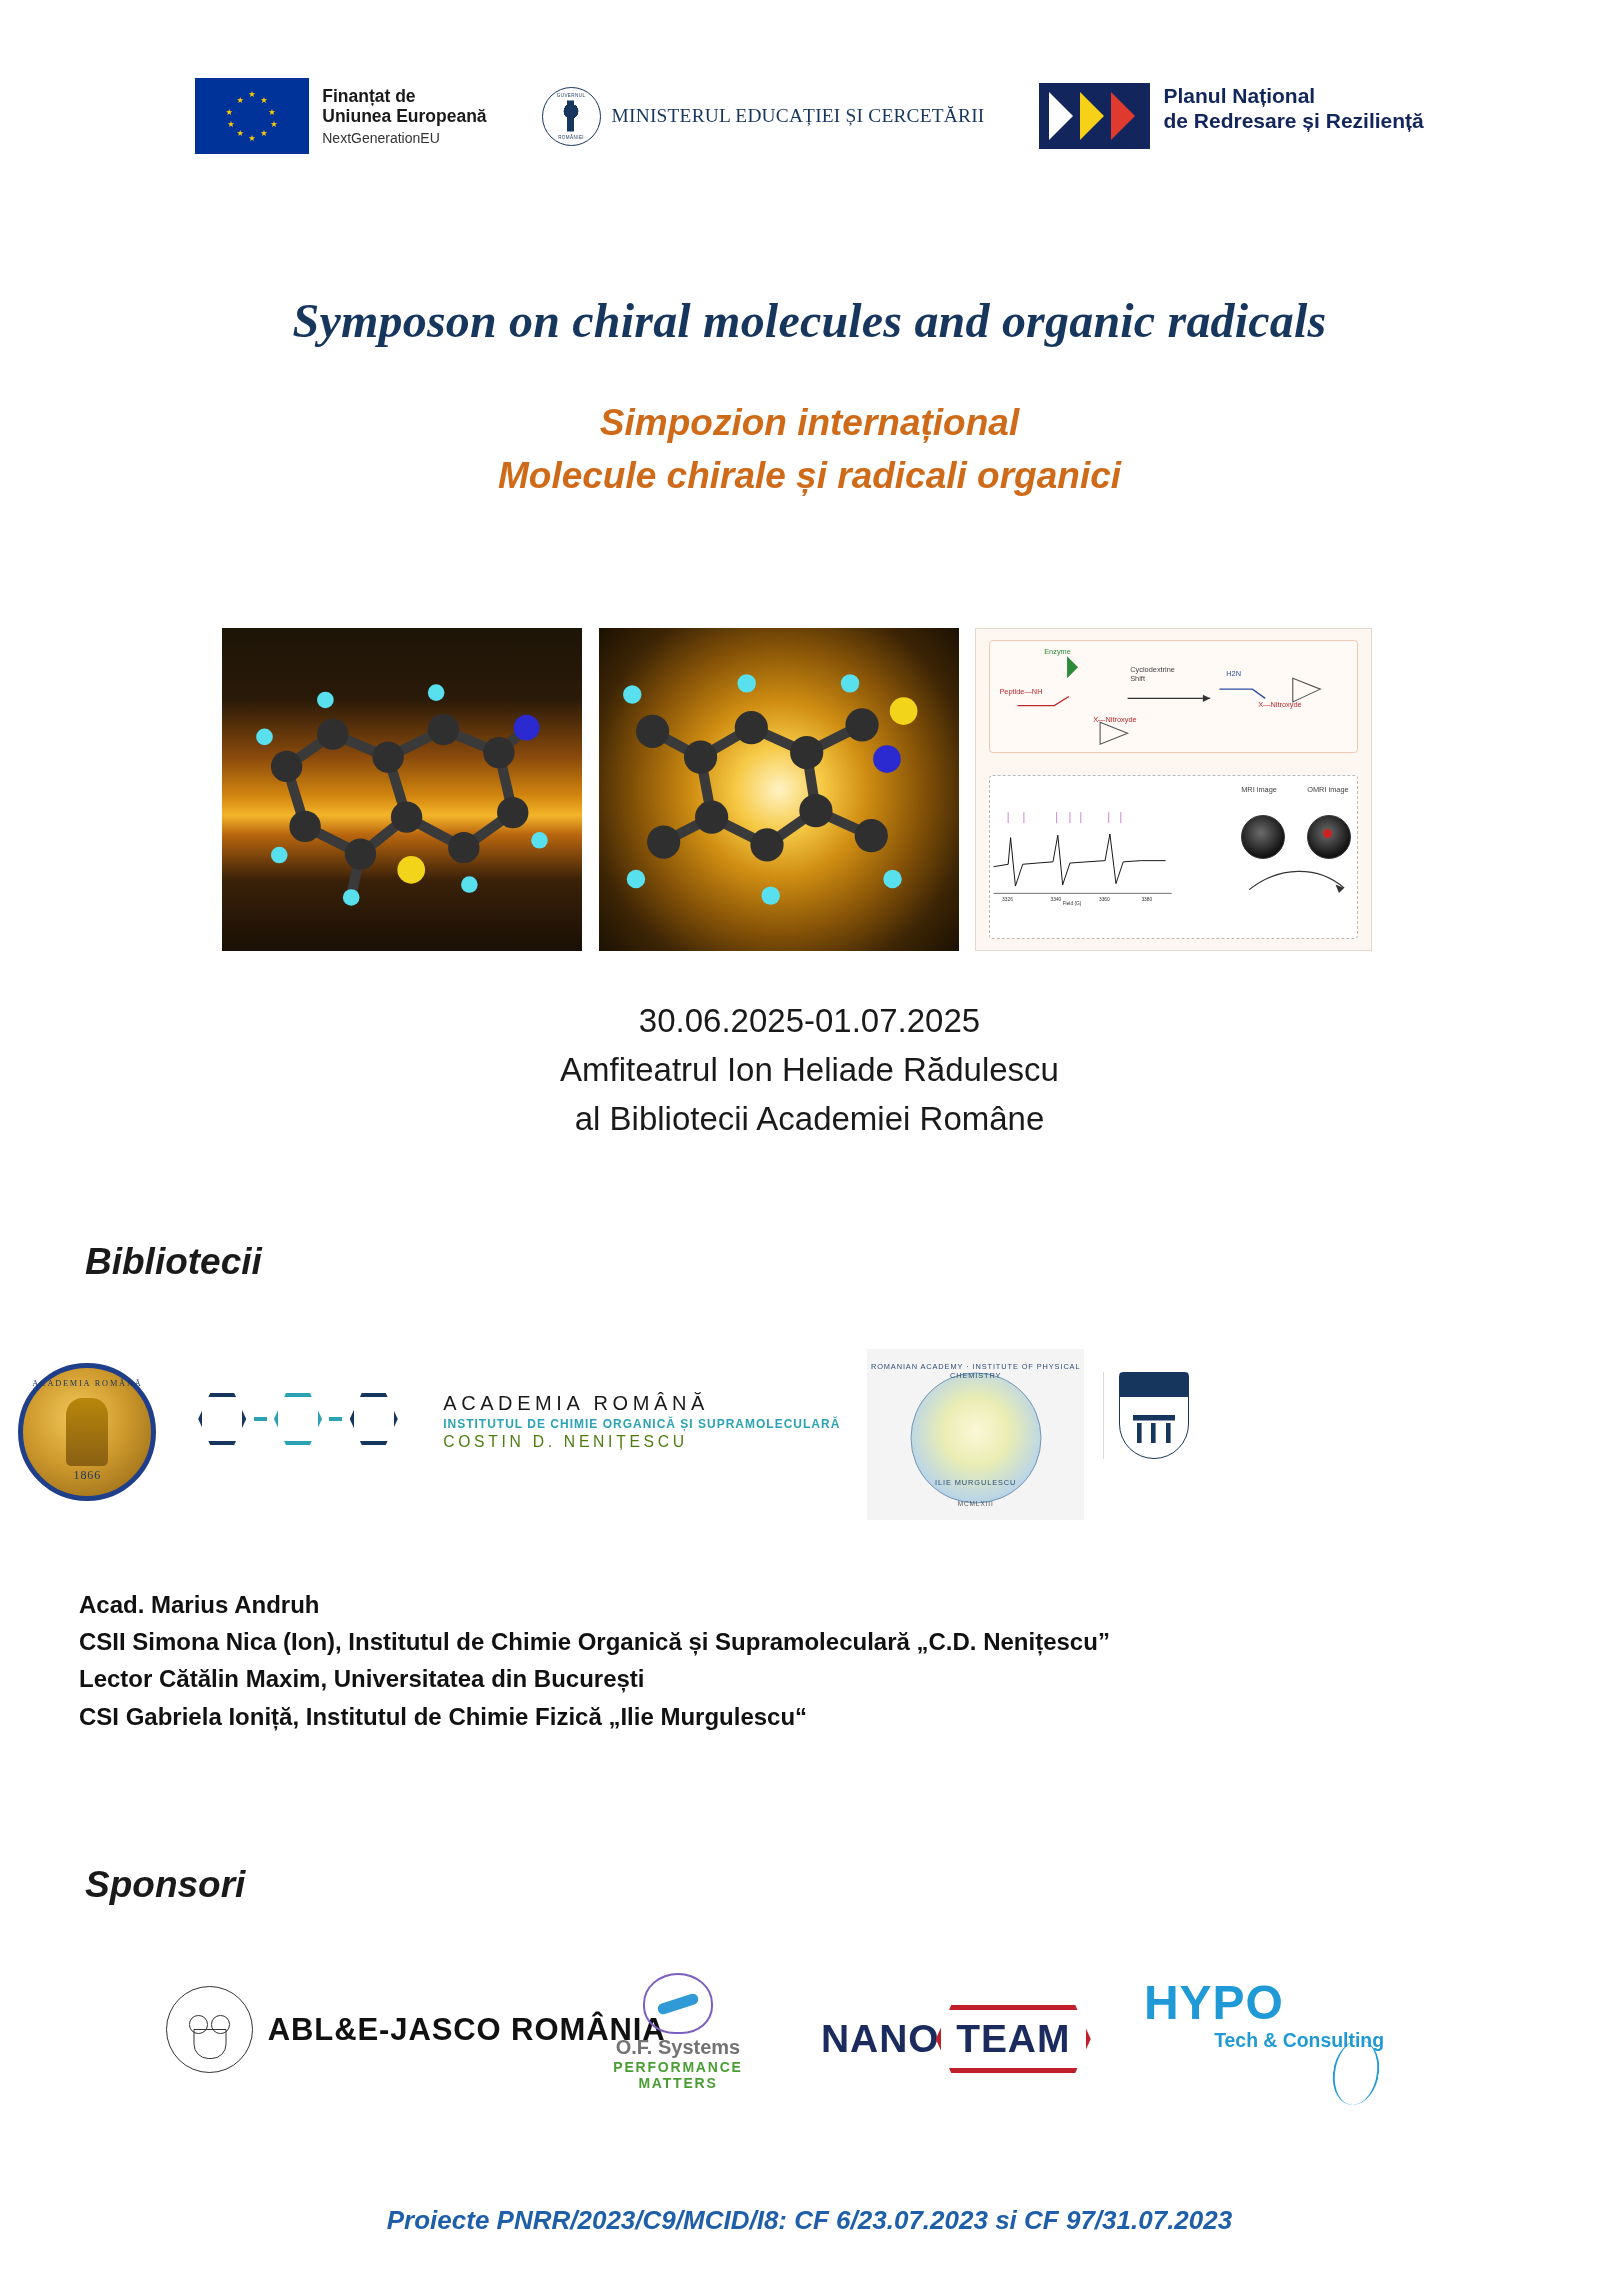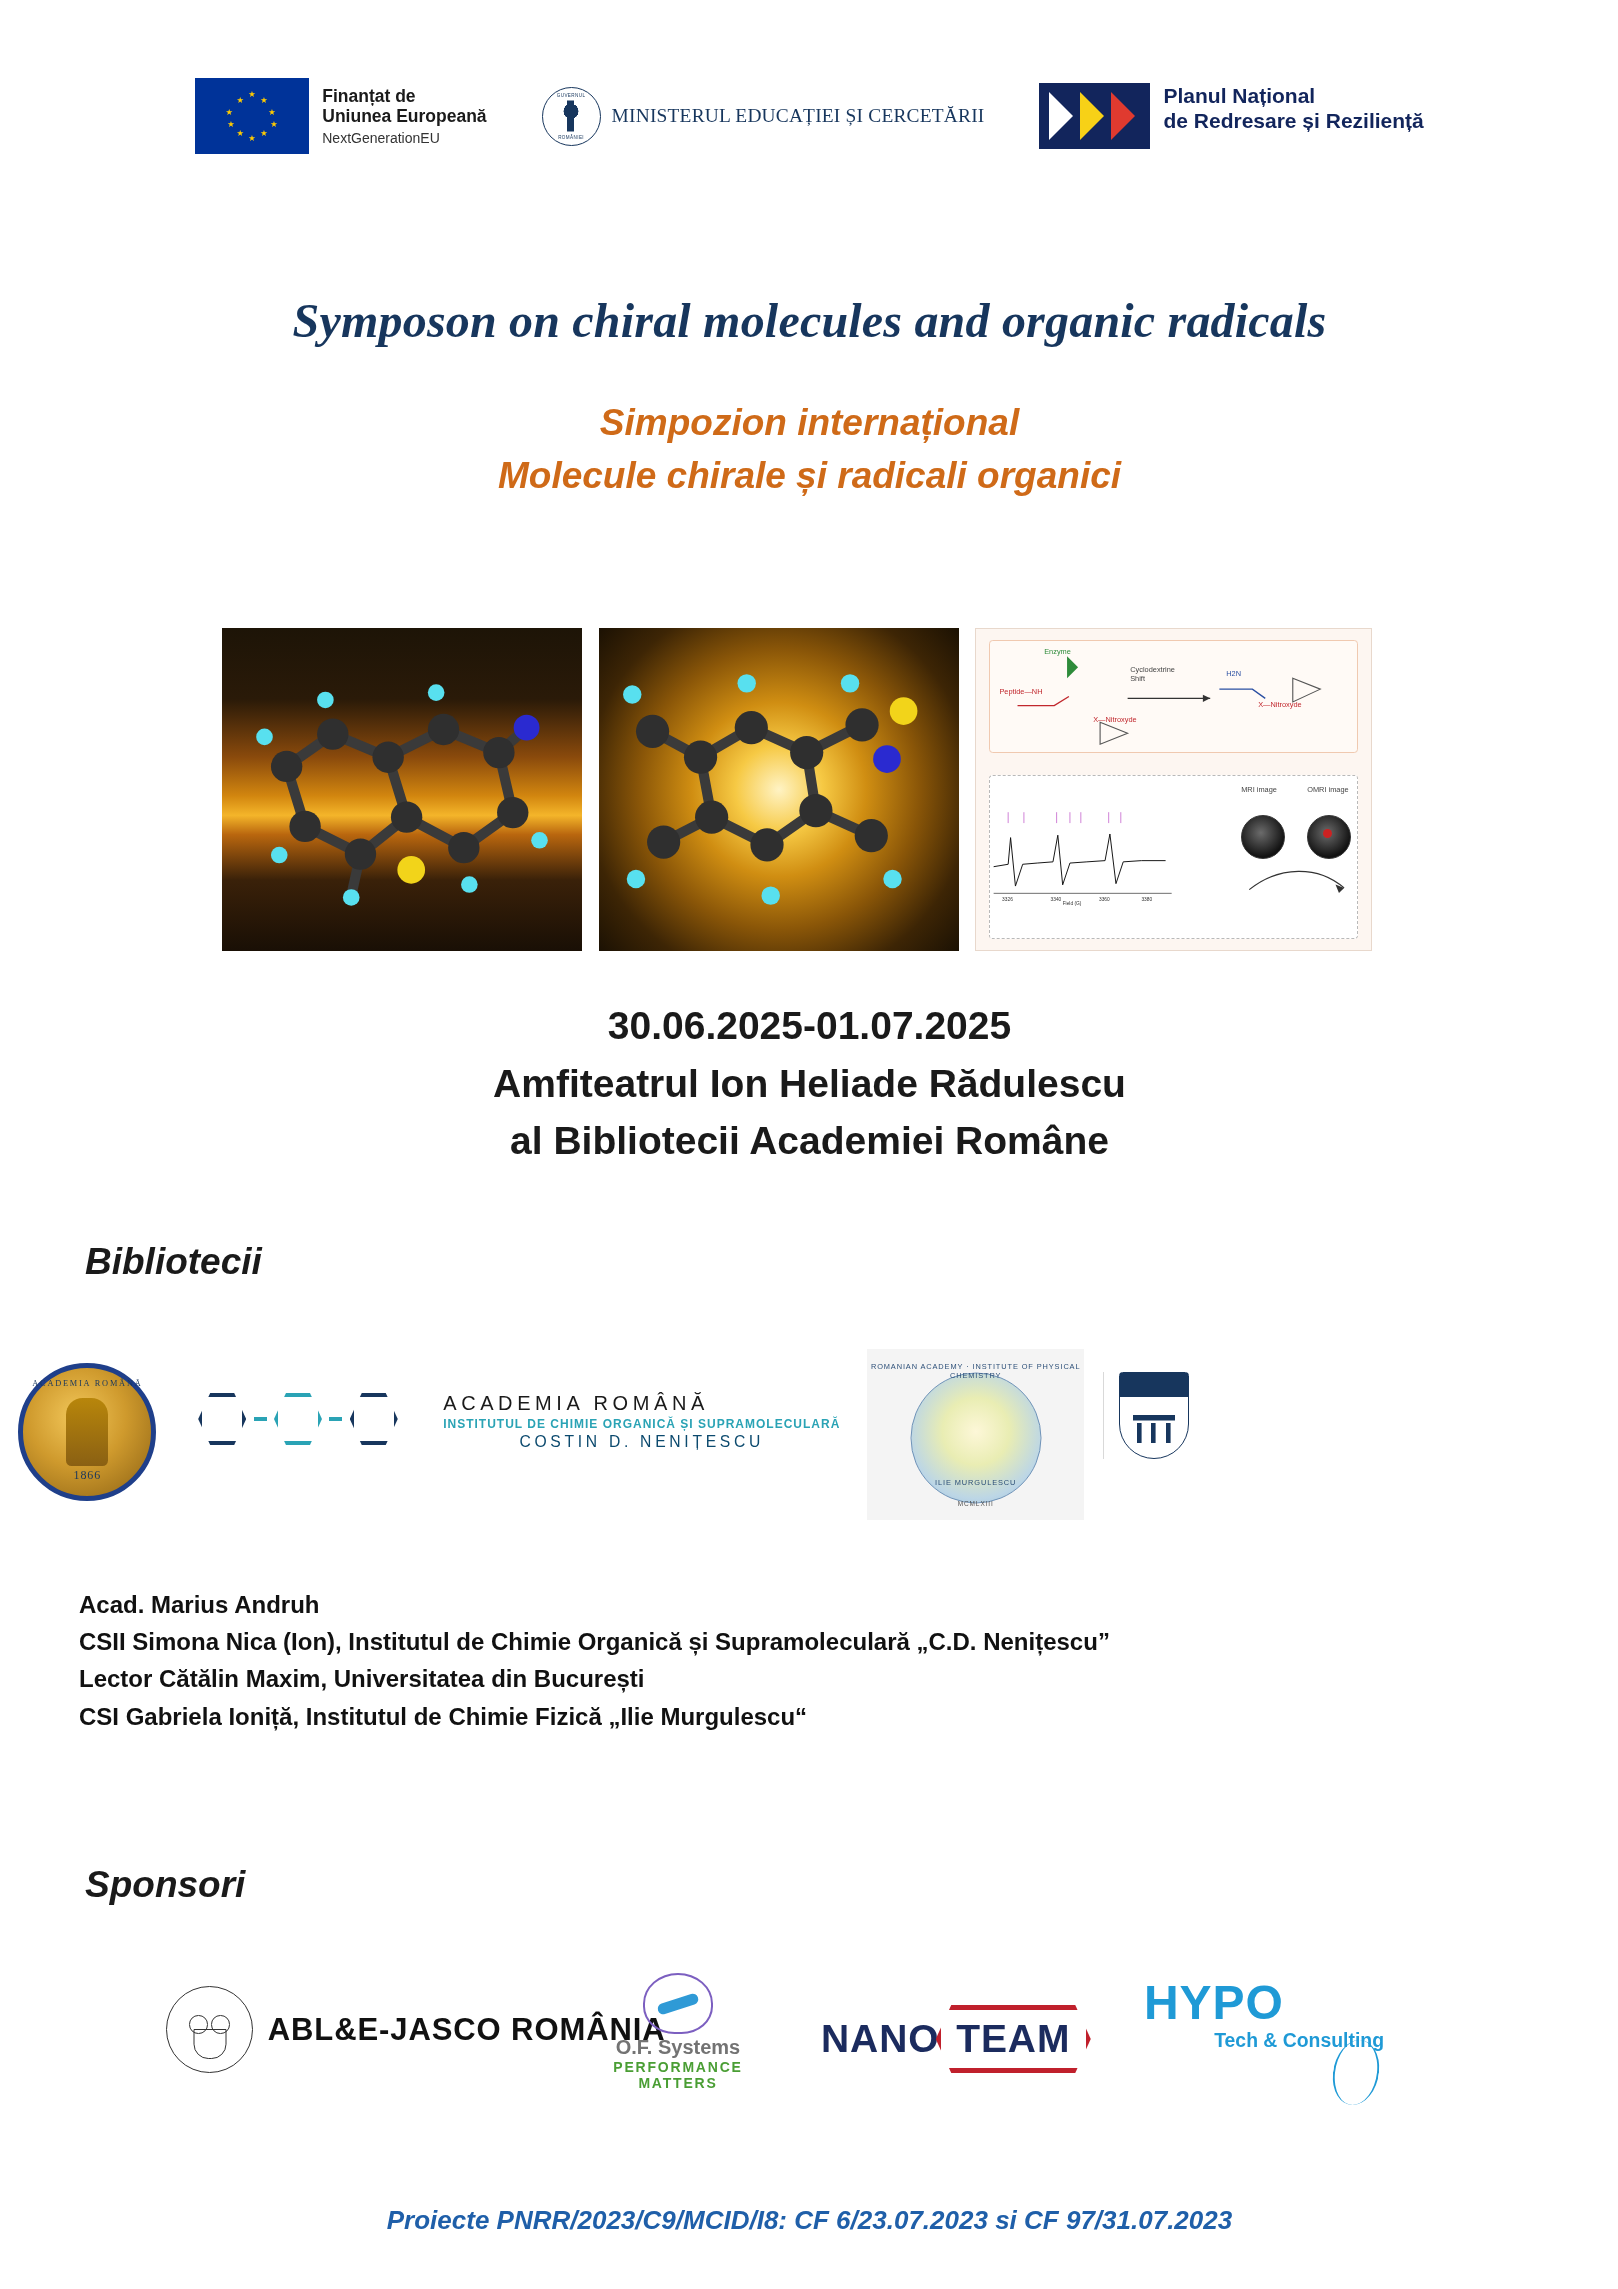--- a/index.html
+++ b/index.html
@@ -249,22 +249,22 @@
     border: 1.8px solid #333;
   }
 
   
   .venue {
     position: absolute;
     top: 997px;
     left: 0;
     width: 100%;
     text-align: center;
-    font-size: 39px;
-    font-weight: bold;
+    font-size: 33px;
+    font-weight: normal;
     color: #1a1a1a;
     line-height: 1.48;
   }
 
   
   .section-h {
     position: absolute;
     left: 85px;
     font-size: 37px;
     font-weight: bold;
@@ -334,21 +334,21 @@
     left: 434px; top: 42px;
     line-height: 1.28;
   }
   .icos-txt .t1 {
     font-size: 20px; letter-spacing: 4.6px; color: #1a1a1a;
   }
   .icos-txt .t2 {
     font-size: 12px; letter-spacing: 1px; color: #2aa3b5; font-weight: bold;
   }
   .icos-txt .t3 {
-    font-size: 15.7px; letter-spacing: 3.7px; color: #0c4a6e; text-align: center;
+    font-size: 15.7px; letter-spacing: 3.7px; color: #4d7c0f; text-align: left;
   }
 
   .ifin {
     position: absolute;
     left: 858px; top: 0;
     width: 217px; height: 171px;
     background: #f4f4f4;
   }
   .ifin .disc {
     position: absolute;

